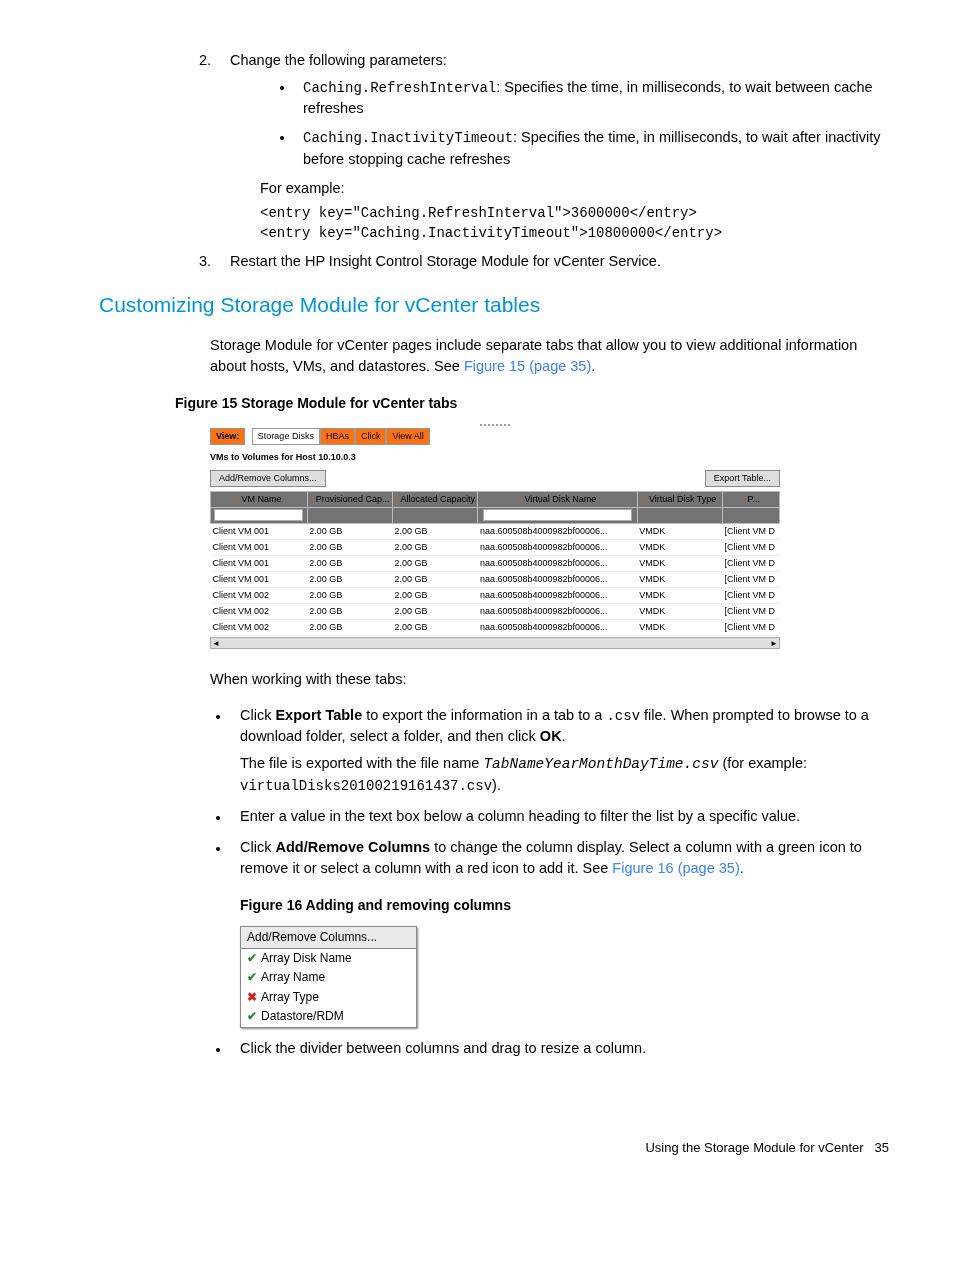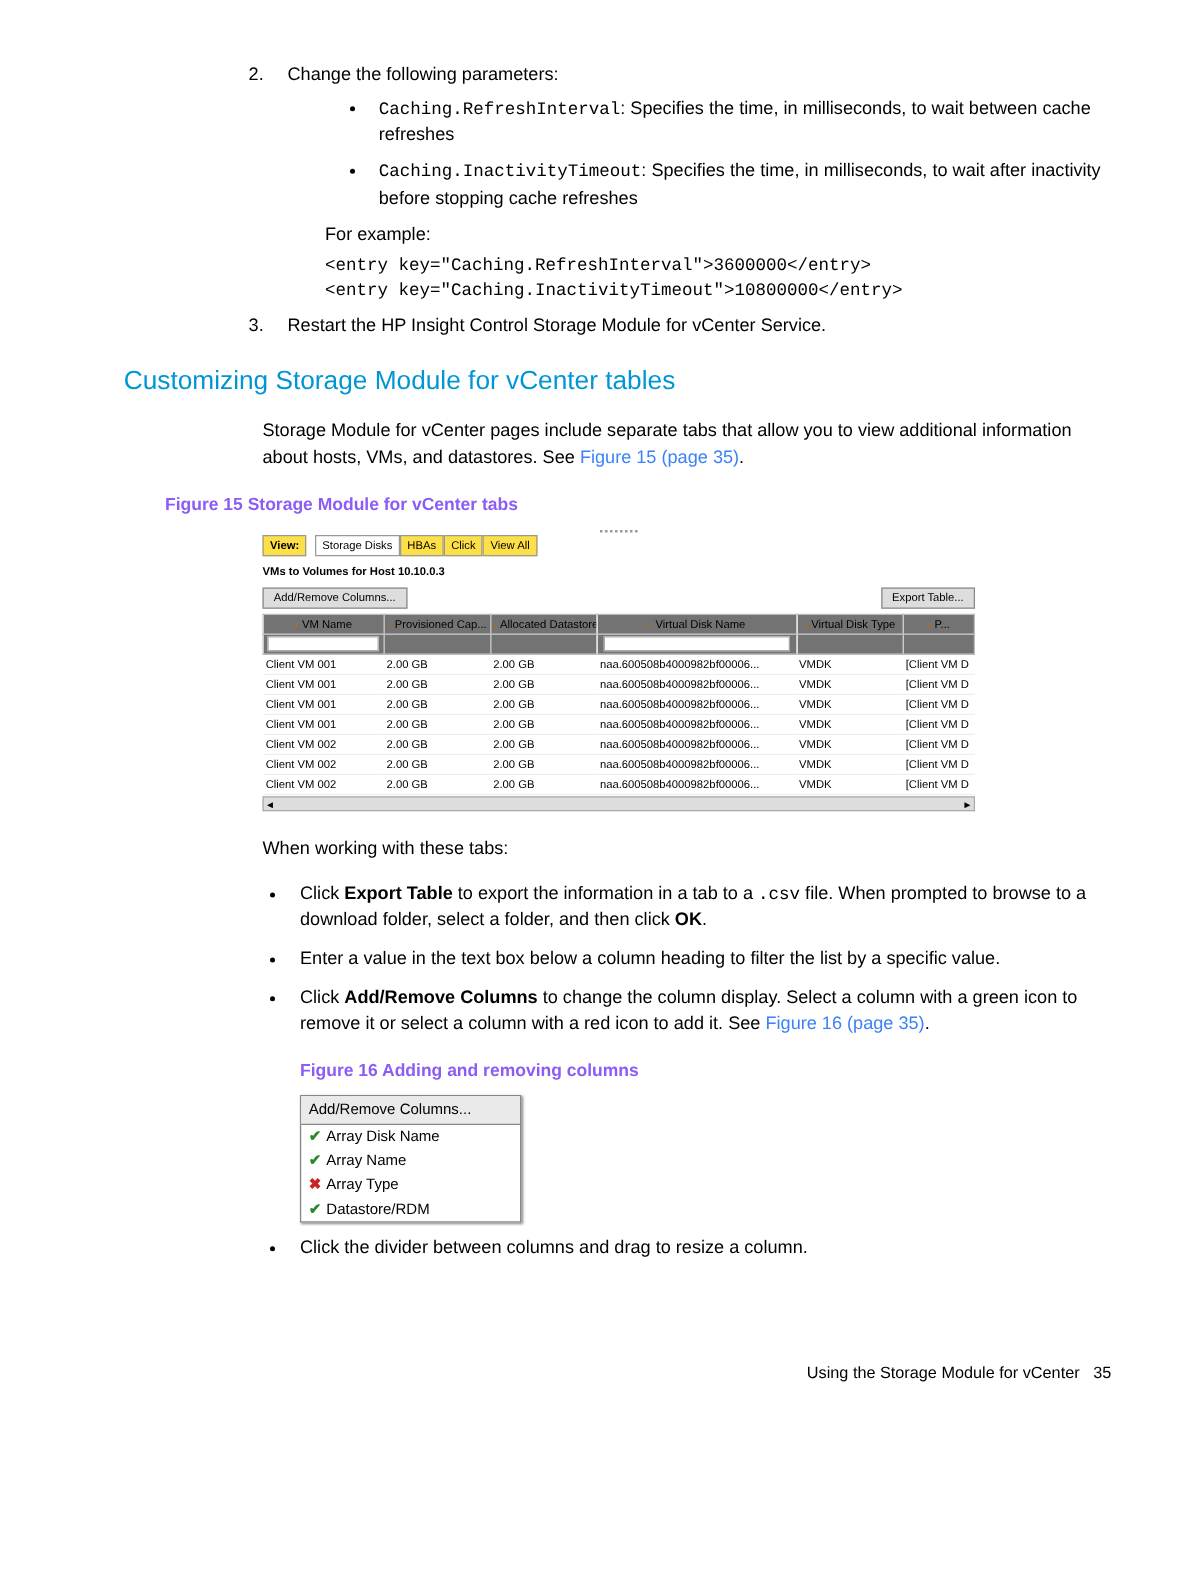--- a/index.html
+++ b/index.html
@@ -19,43 +19,43 @@
   code, .mono { font-family: "Courier New", monospace; font-size: 14px; }
   pre { font-family: Liberation Mono, monospace; font-size: 14px; margin: 4px 0 8px 0; white-space: pre; }
   h2.sec {
     color: #0096d6;
     font-weight: 400;
     font-size: 21px;
     margin: 18px 0 8px 44px;
   }
   .body-block { margin-left: 155px; margin-right: 20px; }
   .fig-cap {
-    color: #8b5cf6;
+    color: #000000;
     font-weight: bold;
     font-size: 14px;
-    margin: 16px 0 10px 77px;
+    margin: 16px 0 10px 120px;
   }
   .link { color: #3b82f6; }
   .bold { font-weight: bold; }
   .footer {
     text-align: right;
     font-size: 13px;
     margin-top: 80px;
     padding-right: 10px;
   }
   
   .fig15 {
     margin-left: 155px;
     width: 570px;
     font-size: 9px;
     color: #000;
     border: 0;
   }
   .fig15 .tabs { margin-bottom: 6px; }
-  .fig15 .tabs span { border: 1px solid #999; padding: 1px 5px; background:#fde047; display:inline-block; }
+  .fig15 .tabs span { border: 1px solid #999; padding: 1px 5px; background:#f97316; display:inline-block; }
   .fig15 .view-lbl { font-weight: bold; margin-right: 4px;}
   .fig15 .subtitle { font-weight: bold; margin: 6px 0; }
   .fig15 .toolbar { display:flex; justify-content: space-between; margin-bottom: 4px;}
   .fig15 .btn { border:1px solid #888; background:#ddd; padding:1px 8px; font-size:9px;}
   .fig15 .radio-row { margin: 4px 0; }
   .fig15 table { border-collapse: collapse; width: 100%; table-layout: fixed; }
   .fig15 th { background:#737373; border:1px solid #bbb; font-weight: normal; padding:1px 2px; font-size:9px; overflow:hidden; white-space:nowrap;}
   .fig15 td { border-bottom:1px solid #eee; padding:1px 2px; font-size:9px; overflow:hidden; white-space:nowrap;}
   .fig15 input.filter { width:95%; border:1px solid #aaa; height:10px; font-size:9px; padding:0;}
   .fig15 .scroll-h { height:10px; background:#ddd; border:1px solid #aaa; position:relative; margin-top:1px;}
@@ -134,21 +134,21 @@
         <col style="width:15%">
         <col style="width:15%">
         <col style="width:28%">
         <col style="width:15%">
         <col style="width:10%">
       </colgroup>
     <thead>
       <tr>
         <th class="hdr-arrow">VM Name</th>
         <th class="hdr-arrow">Provisioned Cap...</th>
-        <th class="hdr-arrow">Allocated Datastore</th>
+        <th class="hdr-arrow">Allocated Capacity</th>
         <th class="hdr-arrow">Virtual Disk Name</th>
         <th class="hdr-arrow">Virtual Disk Type</th>
         <th class="hdr-arrow">P...</th>
       </tr>
       <tr>
         <th><input class="filter" style=""></th>
         <th></th>
           <th></th>
         <th><input class="filter" style=""></th>
         <th></th>
@@ -215,20 +215,23 @@
       </tbody>
   </table>
   <div class="scroll-h"></div>
 </div>
 
 <p class="body-block" style="margin-top:20px;">When working with these tabs:</p>
 
 <ul class="main-bul">
   <li>
     <span>Click </span><span class="bold">Export Table</span><span> to export the information in a tab to a </span><code>.csv</code><span> file. When prompted to browse to a download folder, select a folder, and then click </span><span class="bold">OK</span><span>.</span>
+    <p class="sub-p">
+      <span>The file is exported with the file name </span><span class="italic-mono">TabNameYearMonthDayTime.csv</span><span> (for example: </span><code>virtualDisks20100219161437.csv</code><span>).</span>
+    </p>
   </li>
   <li>Enter a value in the text box below a column heading to filter the list by a specific value.</li>
   <li>
     <span>Click </span><span class="bold">Add/Remove Columns</span><span> to change the column display. Select a column with a green icon to remove it or select a column with a red icon to add it. See </span><span class="link">Figure 16 (page 35)</span><span>.</span>
 
     <div class="fig-cap" style="margin-left:0;">Figure 16 Adding and removing columns</div>
     <div class="fig16" style="margin-left:0;">
       <div class="hdr">Add/Remove Columns...</div>
       <div id="fig16-rows">
           <div class="row"><span class="chk">✔</span><span>Array Disk Name</span></div>

